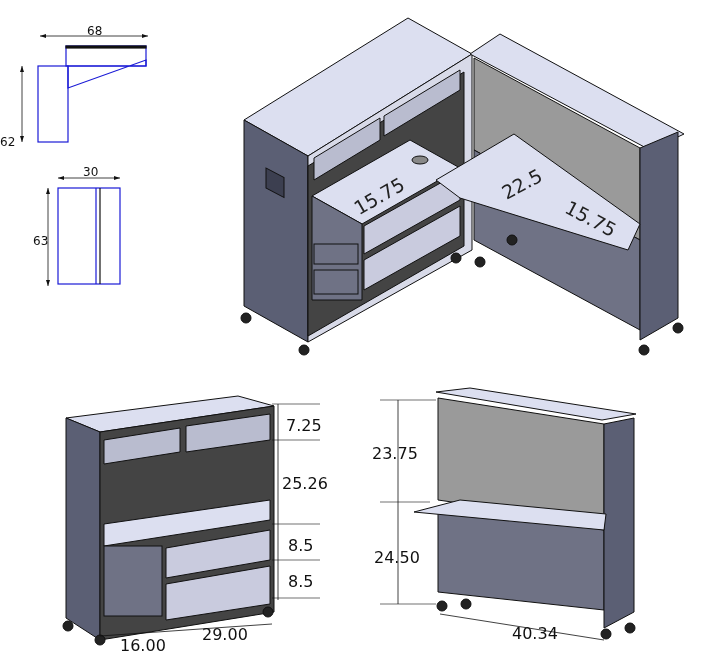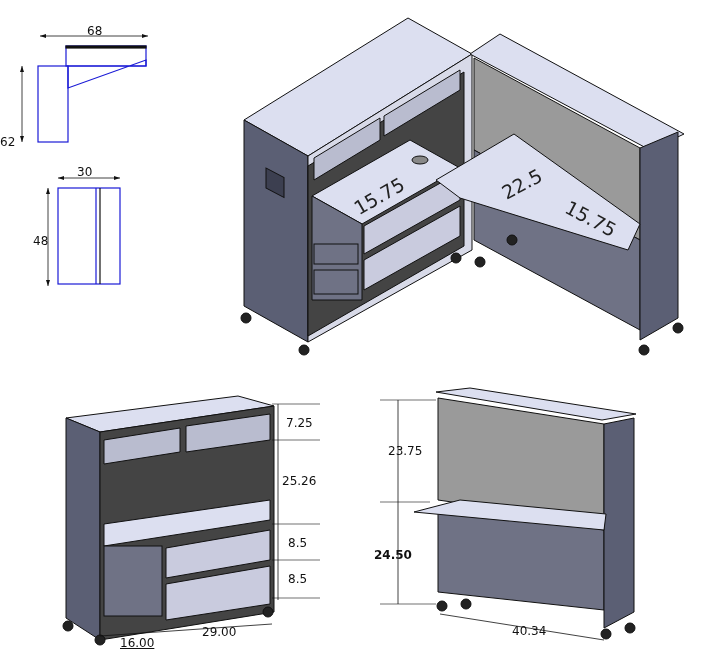--- a/index.html
+++ b/index.html
@@ -1,18 +1,18 @@
 <!DOCTYPE html>
 <html><head>
 <meta charset="utf-8">
 <style>
   html,body{margin:0;padding:0;background:#ffffff;}
   body{width:716px;height:666px;position:relative;overflow:hidden;font-family:"Liberation Sans",sans-serif;}
   .layer{position:absolute;left:0;top:0;}
-  .dim{position:absolute;font-size:12px;color:#111;font-family:"DejaVu Sans",sans-serif;white-space:nowrap;}
+  .dim{position:absolute;font-size:16px;color:#111;font-family:"DejaVu Sans",sans-serif;white-space:nowrap;}
   .dim-sm{font-size:12px;}
   .big{position:absolute;font-family:"DejaVu Sans",sans-serif;font-size:19px;color:#222;white-space:nowrap;transform-origin:left top;}
 </style>
 </head>
 <body>
 
 <svg class="layer" width="716" height="666" viewBox="0 0 716 666">
 
   <g fill="none" stroke="#1a1ad6" stroke-width="1.2">
     <line x1="40" y1="36" x2="148" y2="36" stroke="#111" stroke-width="0.8"></line>
@@ -34,22 +34,22 @@
     <line x1="48" y1="188" x2="48" y2="286" stroke="#111" stroke-width="0.8"></line>
     <polygon points="48,188 46,194 50,194" fill="#111" stroke="none"></polygon>
     <polygon points="48,286 46,280 50,280" fill="#111" stroke="none"></polygon>
     <rect x="58" y="188" width="62" height="96"></rect>
     <line x1="96" y1="188" x2="96" y2="284"></line>
     <line x1="100" y1="188" x2="100" y2="284" stroke="#111"></line>
   </g>
 </svg>
 <span class="dim dim-sm" style="left:87px;top:24px;">68</span>
 <span class="dim dim-sm" style="left:0;top:94px;margin-top:41px;">62</span>
-<span class="dim dim-sm" style="left:77px;top:165px;">30</span>
-<span class="dim dim-sm" style="left:33px;top:234px;">48</span>
+<span class="dim dim-sm" style="left:83px;top:165px;">30</span>
+<span class="dim dim-sm" style="left:33px;top:234px;">63</span>
 
 <svg class="layer" width="716" height="666" viewBox="0 0 716 666" stroke="#111" stroke-width="1">
 
   <polygon points="244,120 408,18 472,54 308,156" fill="#dcdff0"></polygon>
 
   <polygon points="244,120 308,156 308,342 244,306" fill="#5b5f74"></polygon>
   <rect x="266" y="168" width="18" height="20" fill="#3c3f50" transform="skewY(28)" transform-origin="266 168"></rect>
 
   <polygon points="308,156 472,54 472,250 308,342" fill="#d8dae8"></polygon>
   <polygon points="308,166 464,72 464,246 308,336" fill="#444"></polygon>
@@ -102,34 +102,34 @@
   <line x1="272" y1="440" x2="320" y2="440" stroke-width="0.6"></line>
   <line x1="272" y1="524" x2="320" y2="524" stroke-width="0.6"></line>
   <line x1="272" y1="560" x2="320" y2="560" stroke-width="0.6"></line>
   <line x1="272" y1="598" x2="320" y2="598" stroke-width="0.6"></line>
   <line x1="100" y1="636" x2="272" y2="624" stroke-width="0.8"></line>
 </svg>
 <span class="dim" style="left:286px;top:416px;">7.25</span>
 <span class="dim" style="left:282px;top:474px;">25.26</span>
 <span class="dim" style="left:288px;top:536px;">8.5</span>
 <span class="dim" style="left:288px;top:572px;">8.5</span>
-<span class="dim" style="left:120px;top:636px;text-decoration:underline;">16.00</span>
+<span class="dim" style="left:120px;top:636px;">16.00</span>
 <span class="dim" style="left:202px;top:625px;">29.00</span>
 
 <svg class="layer" width="716" height="666" viewBox="0 0 716 666" stroke="#111" stroke-width="1">
   <polygon points="436,392 470,388 636,414 602,420" fill="#dcdff0"></polygon>
   <polygon points="438,398 604,424 604,524 438,500" fill="#9a9a9a"></polygon>
   <polygon points="438,506 604,530 604,610 438,592" fill="#6f7285"></polygon>
   <polygon points="604,424 634,418 634,612 604,628" fill="#5b5f74"></polygon>
   <polygon points="414,512 460,500 606,514 604,530" fill="#dcdff0"></polygon>
   <circle cx="442" cy="606" r="5" fill="#222"></circle>
   <circle cx="466" cy="604" r="5" fill="#222"></circle>
   <circle cx="606" cy="634" r="5" fill="#222"></circle>
   <circle cx="630" cy="628" r="5" fill="#222"></circle>
   <line x1="398" y1="400" x2="398" y2="604" stroke-width="0.8"></line>
   <line x1="380" y1="400" x2="436" y2="400" stroke-width="0.6"></line>
   <line x1="380" y1="502" x2="430" y2="502" stroke-width="0.6"></line>
   <line x1="380" y1="604" x2="436" y2="604" stroke-width="0.6"></line>
   <line x1="440" y1="614" x2="604" y2="640" stroke-width="0.8"></line>
 </svg>
-<span class="dim" style="left:388px;top:444px;">23.75</span>
-<span class="dim" style="left:374px;top:548px;font-weight:bold;">24.50</span>
+<span class="dim" style="left:372px;top:444px;">23.75</span>
+<span class="dim" style="left:374px;top:548px;">24.50</span>
 <span class="dim" style="left:512px;top:624px;">40.34</span>
 
 </body></html>

